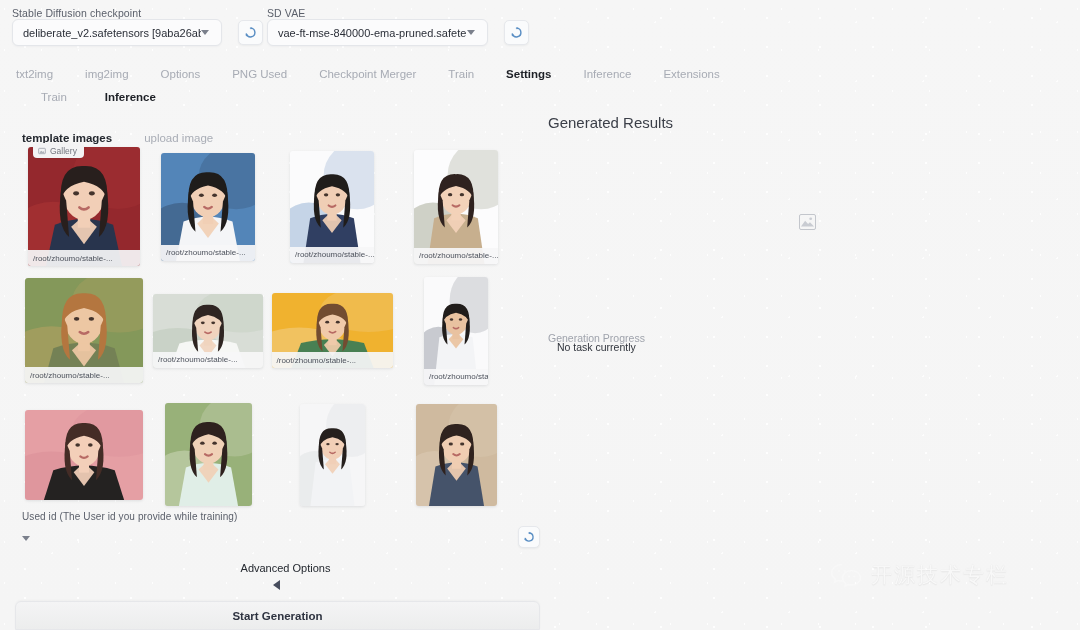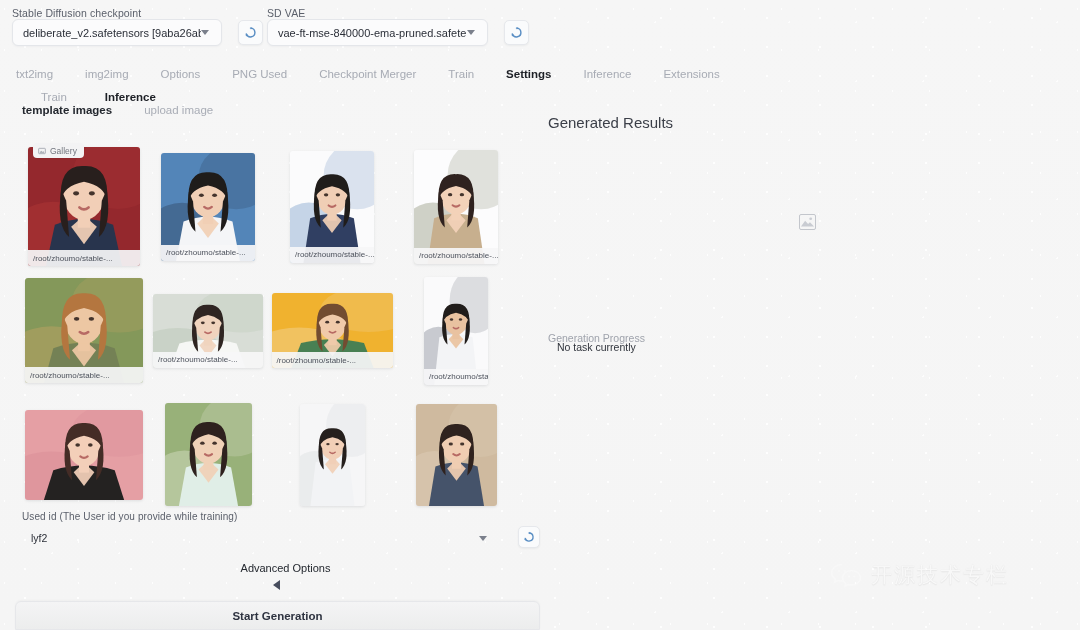--- a/index.html
+++ b/index.html
@@ -79,21 +79,21 @@
 
   .subtabbar {
     position: absolute; left: 0; top: 86px; width: 1080px; height: 22px;
     display: flex; align-items: center; padding-left: 22px;
   }
   .subtab { font-size: 11.5px; color: #a7abb4; padding: 0 19px; }
   .subtab.active { color: #1d2026; font-weight: bold; }
 
   
   .innertabs {
-    position: absolute; left: 22px; top: 104px;
+    position: absolute; left: 22px; top: 132px;
     display: flex; align-items: center;
   }
   .innertab { font-size: 11.5px; color: #a9adb6; padding-right: 32px; }
   .innertab.active { color: #24282f; font-weight: bold; }
 
   
   .gallery-wrap {
     position: absolute; left: 22px; top: 140px;
     width: 506px; height: 356px;
   }
@@ -640,21 +640,20 @@
         <path d="M1 13 L5.5 6.5 L8.6 10.4 L10.6 8.2 L15 13 Z" fill="#c9ccd2"></path>
         <circle cx="11.4" cy="4.3" r="1.5" fill="#c9ccd2"></circle>
       </svg>
     </div>
   </div>
   <div class="progress-title">Generation Progress</div>
   <div class="progress-text">No task currently</div>
 
   <div class="field-label usedid-label">Used id (The User id you provide while training)</div>
   <div class="usedid-row">
-    <span class="usedid-value">lyf2</span>
     <span class="caret"></span>
   </div>
   <div class="refresh-btn" id="usedid-refresh">
     <svg width="12" height="12" viewBox="0 0 16 16">
       <path d="M8 2.6a5.4 5.4 0 1 1-5.1 7.2" fill="none" stroke="#5b8fc4" stroke-width="1.8" stroke-linecap="round"></path>
       <path d="M8.3 1.1 L10.6 2.7 L8.3 4.3 Z" fill="#5b8fc4"></path>
       <path d="M3.2 12.9 L1.5 10.8 L4.3 10.6 Z" fill="#5b8fc4"></path>
     </svg>
   </div>
 

